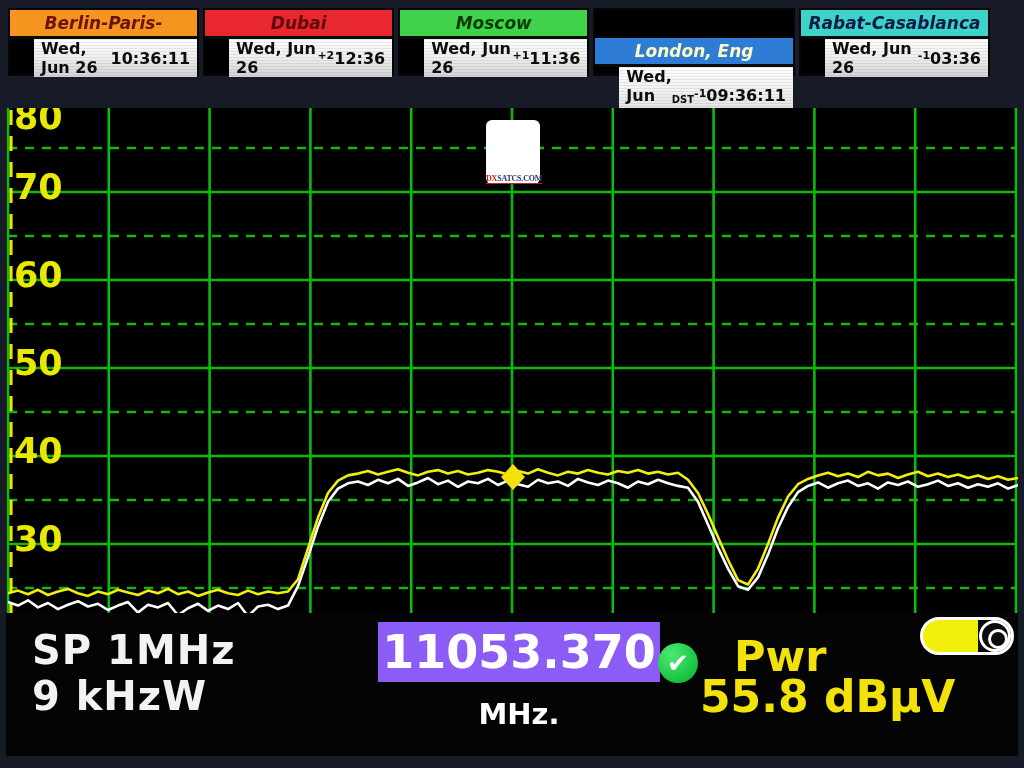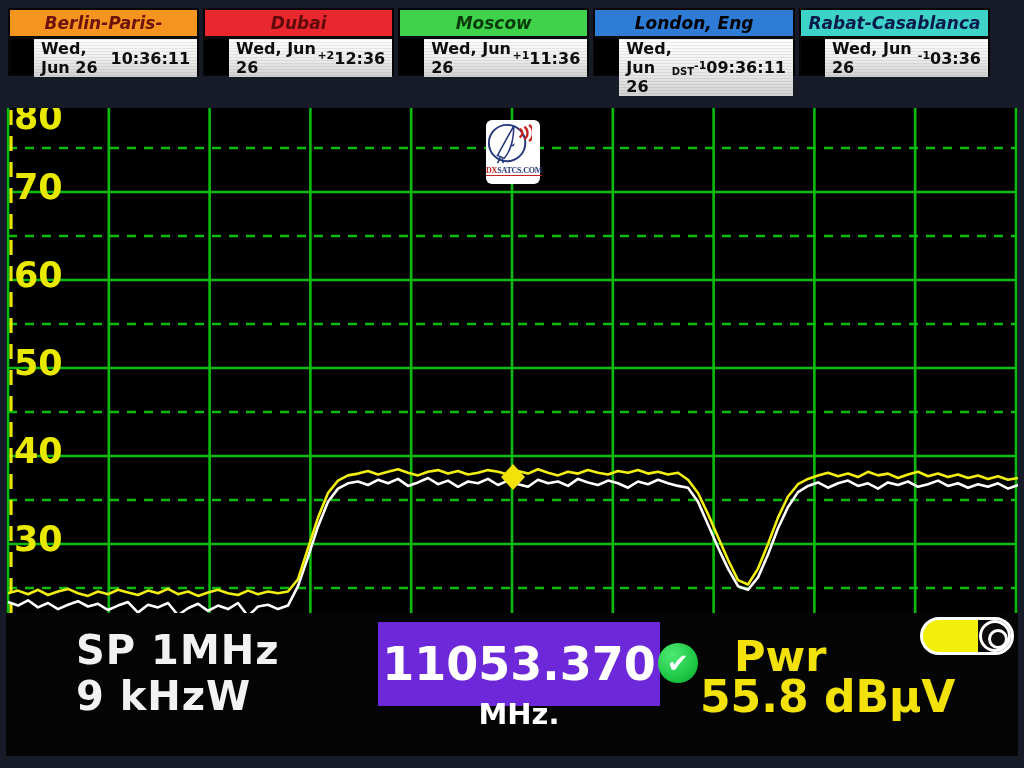--- a/index.html
+++ b/index.html
@@ -15,28 +15,28 @@
               background:
                 repeating-linear-gradient(180deg, rgba(110,110,110,.14) 0 1px, transparent 1px 3px),
                 linear-gradient(180deg,#ffffff 0%,#f1f1f1 45%,#d2d2d2 100%); margin-left: 24px;}
   .clock-offset{font-size:10px;font-weight:700;white-space:nowrap;}
   .clock-offset sup{font-size:11px;font-weight:700;vertical-align:6px;}
   
   .graph{position:absolute;top:84px;left:6px;width:1012px;height:529px;background:#000;margin-top:24px;}
   .graph svg{display:block;}
   
   .logo{position:absolute;left:480px;top:12px;width:54px;height:64px;background:#fff;
-        border-radius:6px;display:flex;flex-direction:column;align-items:flex-start;justify-content:flex-start;padding-top:2px;box-sizing:border-box;}
+        border-radius:6px;display:flex;flex-direction:row;align-items:flex-end;justify-content:flex-start;padding-top:2px;box-sizing:border-box;}
   .logo-text{font-family:"Liberation Serif","DejaVu Serif",serif;font-weight:700;font-size:8px;
              letter-spacing:-0.2px;border-bottom:1px solid #c62222;line-height:9px;white-space:nowrap;}
   .logo-dx{color:#c62222;} .logo-rest{color:#25367c;}
   
   .bottom-bar{position:absolute;top:613px;left:6px;width:1012px;height:143px;background:#040404;}
-  .readout-span{position:absolute;left:26px;top:14px;color:#f2f2f2;font-weight:700;font-size:40px;line-height:46px;letter-spacing:1px;margin-left:44px;}
-  .freq-box{position:absolute;left:372px;top:9px;width:282px;height:84px;background:#6d28d9;
+  .readout-span{position:absolute;left:26px;top:14px;color:#f2f2f2;font-weight:700;font-size:40px;line-height:46px;letter-spacing:1px;}
+  .freq-box{position:absolute;left:372px;top:9px;width:282px;height:60px;background:#8b5cf6;
             display:flex;align-items:center;justify-content:center;color:#fff;font-weight:700;font-size:46px;}
   .freq-unit{position:absolute;left:372px;top:84px;width:282px;text-align:center;color:#fff;font-weight:700;font-size:29px;}
   .check{position:absolute;left:652px;top:30px;width:40px;height:40px;border-radius:50%;
          background:radial-gradient(circle at 35% 30%,#4dea74,#17c23e 70%,#0e9c2f);
          display:flex;align-items:center;justify-content:center;color:#fff;font-size:26px;font-weight:700;}
   .pwr-label{position:absolute;left:728px;top:18px;color:#f2e20a;font-weight:700;font-size:43px;}
   .pwr-value{position:absolute;left:694px;top:58px;color:#f2e20a;font-weight:700;font-size:44px;white-space:nowrap;}
   
   .toggle{position:absolute;left:914px;top:4px;width:94px;height:38px;border:3px solid #fff;border-radius:22px;
           background:linear-gradient(90deg,#f2ef0c 0 62%, #0a0a0a 62%);box-sizing:border-box;}
@@ -69,21 +69,21 @@
     </div>
     <div class="clock-cell">
       <div class="clock-city" style="background: rgb(63, 210, 74); color: rgb(8, 58, 8);">Moscow</div>
       <div class="clock-time-row">
         <span>Wed, Jun 26</span>
         <span class="clock-offset"><span></span><sup>+1</sup></span>
         <span>11:36</span>
       </div>
     </div>
     <div class="clock-cell">
-      <div class="clock-city" style="background: rgb(46, 124, 214); color: #000000;">London, Eng</div>
+      <div class="clock-city" style="background: rgb(46, 124, 214); color: #fef9c3; margin-top: 28px;">London, Eng</div>
       <div class="clock-time-row">
         <span>Wed, Jun 26</span>
         <span class="clock-offset"><span>DST</span><sup>-1</sup></span>
         <span>09:36:11</span>
       </div>
     </div>
     <div class="clock-cell">
       <div class="clock-city" style="background: rgb(61, 211, 200); color: rgb(10, 26, 74);">Rabat-Casablanca</div>
       <div class="clock-time-row">
         <span>Wed, Jun 26</span>

